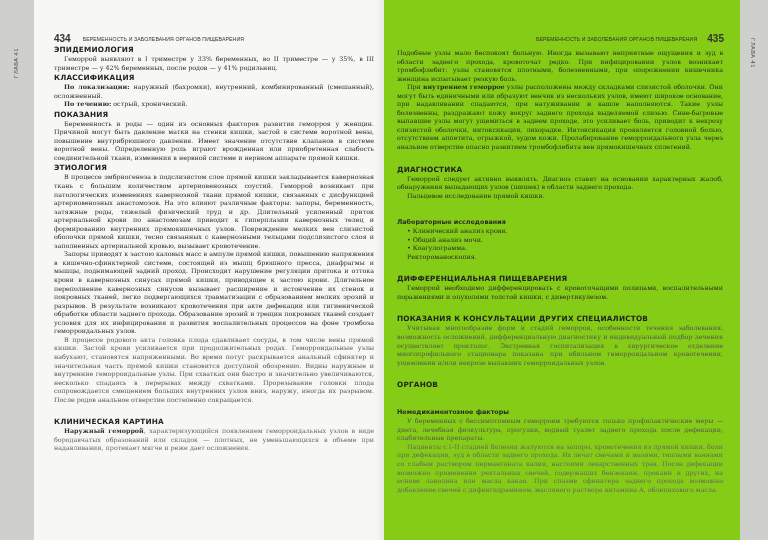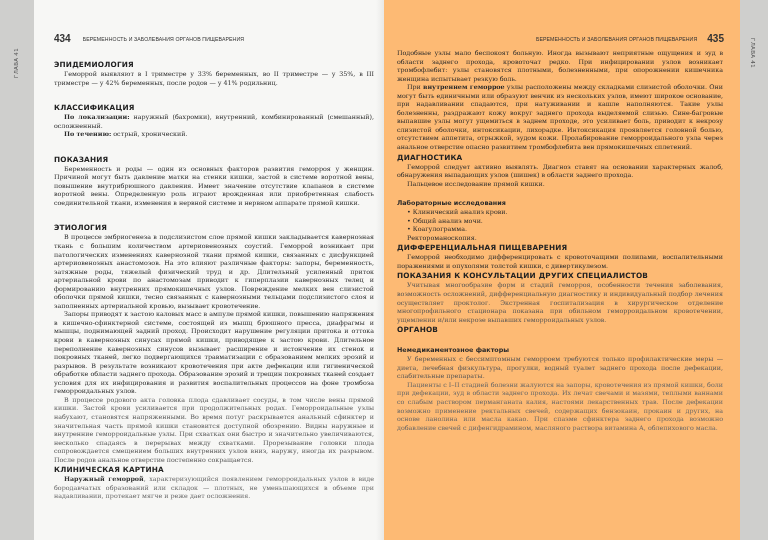--- a/index.html
+++ b/index.html
@@ -1,21 +1,21 @@
 <!DOCTYPE html>
 <html><head>
 <meta charset="utf-8">
 <style>
   * { margin: 0; padding: 0; box-sizing: border-box; }
   html, body { width: 768px; height: 540px; overflow: hidden; background: #f4f4f2; }
   body { position: relative; font-family: "DejaVu Serif", serif; color: #2a2a2a; }
 
   .page { position: absolute; top: 0; height: 540px; background: #f7f7f5; overflow: hidden; }
   .page-left { left: 0; width: 384px; }
-  .page-right { left: 384px; width: 384px; background: #fdba74; }
+  .page-right { left: 384px; width: 384px; background: #84cc16; }
   .gutter { position: absolute; top: 0; left: 376px; width: 16px; height: 540px;
             background: linear-gradient(90deg, rgba(0,0,0,0) 0%, rgba(0,0,0,0.06) 50%, rgba(0,0,0,0) 100%); }
 
   .side-tab { position: absolute; top: 0; height: 540px; background: #cfcfcd; }
   .side-tab-left { left: 0; width: 34px; }
   .side-tab-right { right: 0; width: 28px; }
   .side-tab-label { position: absolute; font-family: "DejaVu Sans", sans-serif; font-size: 5.5px;
                     color: #555; letter-spacing: 0.3px; white-space: nowrap; }
   .side-tab-left .side-tab-label { left: 13px; top: 52px; transform: rotate(-90deg); transform-origin: left top; top: 78px; }
   .side-tab-right .side-tab-label { left: 16px; top: 38px; transform: rotate(90deg); transform-origin: left top; }
@@ -27,27 +27,27 @@
   .page-num { font-size: 10px; font-weight: bold; }
   .run-title { font-size: 5.2px; letter-spacing: 0.1px; }
   .running-head-left .run-title { margin-left: 12px; }
   .running-head-right .run-title { margin-right: 10px; }
 
   .col { position: absolute; font-size: 6.35px; line-height: 8.55px; text-align: justify; }
   .col-left { left: 54px; top: 44px; width: 320px; }
   .col-right { left: 397px; top: 49px; width: 326px; }
 
   .h2 { font-family: "DejaVu Sans", sans-serif; font-weight: bold; font-size: 7.3px;
-        letter-spacing: 0.2px; color: #222; margin-top: 16px; line-height: 10px; }
+        letter-spacing: 0.2px; color: #222; margin-top: 1px; line-height: 10px; }
   .h3 { font-family: "DejaVu Sans", sans-serif; font-weight: bold; font-size: 6.4px;
-        color: #2a2a2a; line-height: 10px; margin-top: 10px; }
+        color: #2a2a2a; line-height: 10px; margin-top: 17px; }
   .p { text-indent: 10px; }
   .p.noindent { text-indent: 0; }
   .b { font-weight: bold; }
-  .sp { margin-top: 1px; }
+  .sp { margin-top: 13px; }
   ul.bul { list-style: none; padding-left: 10px; }
   ul.bul li::before { content: "• "; }
   .fade { color: #555; }
   .fade2 { color: #666; }
 </style>
 </head>
 <body>
 
 <div class="page page-left">
   <div class="side-tab side-tab-left">

